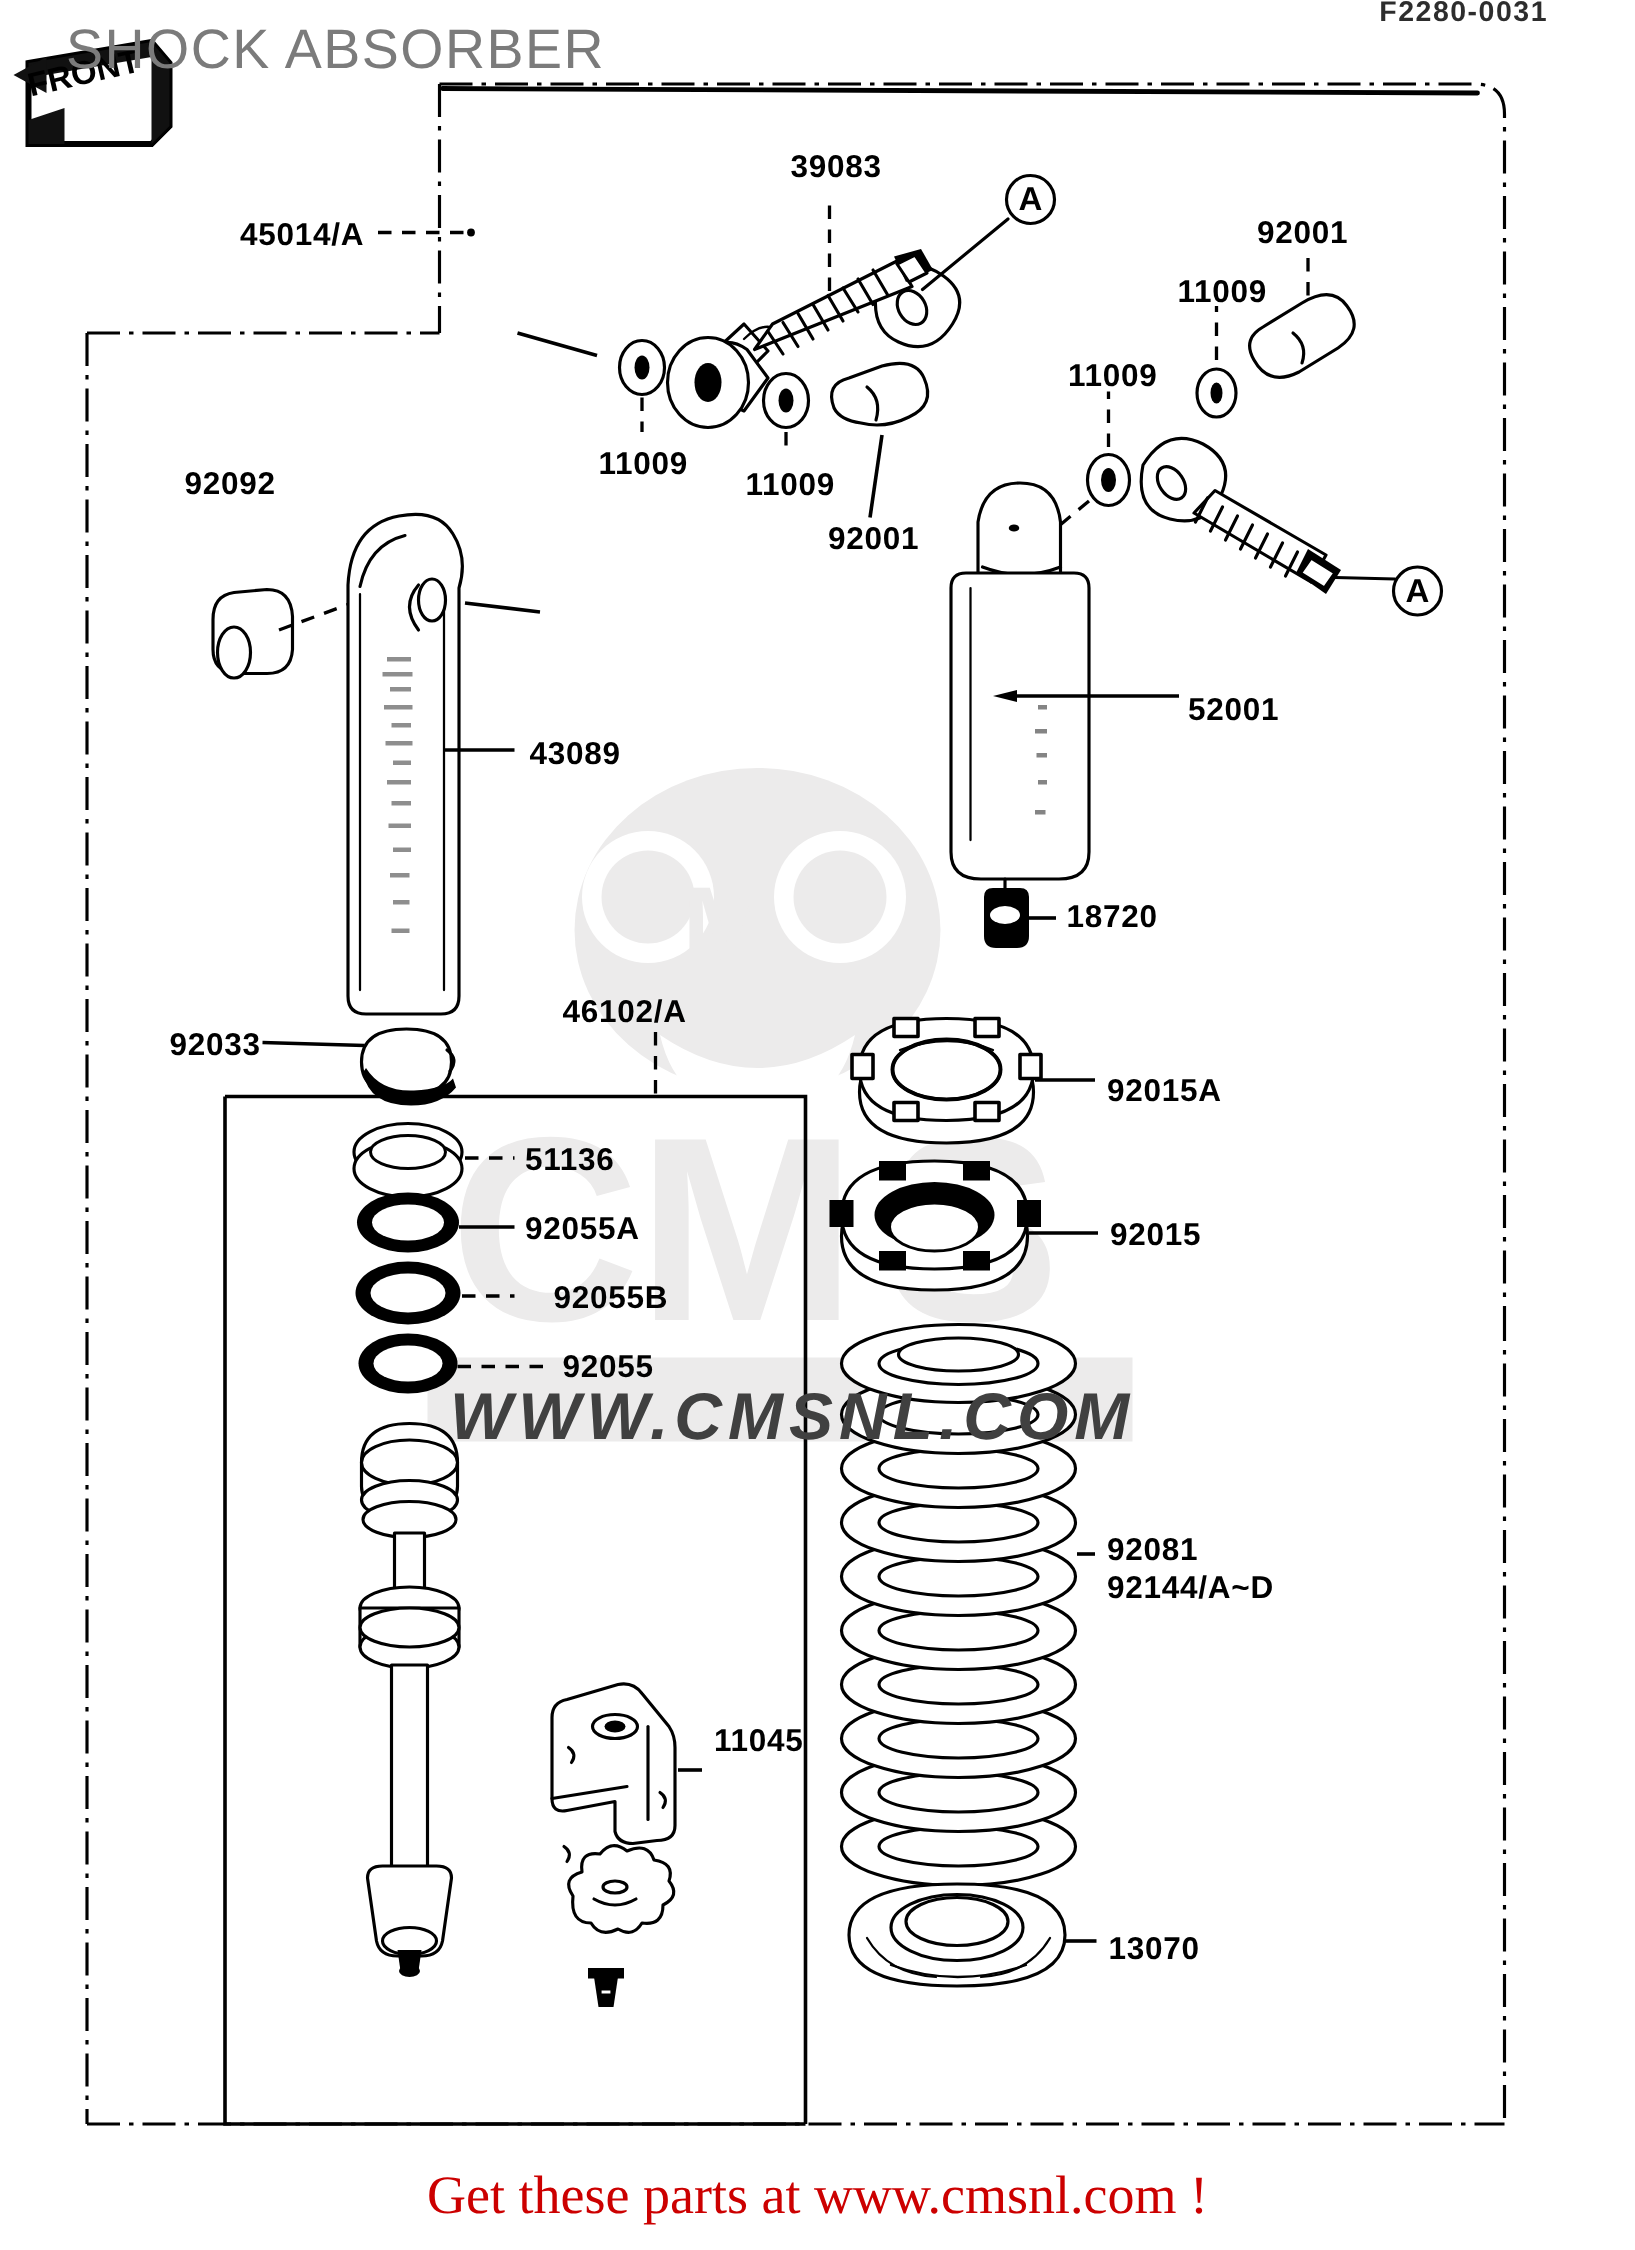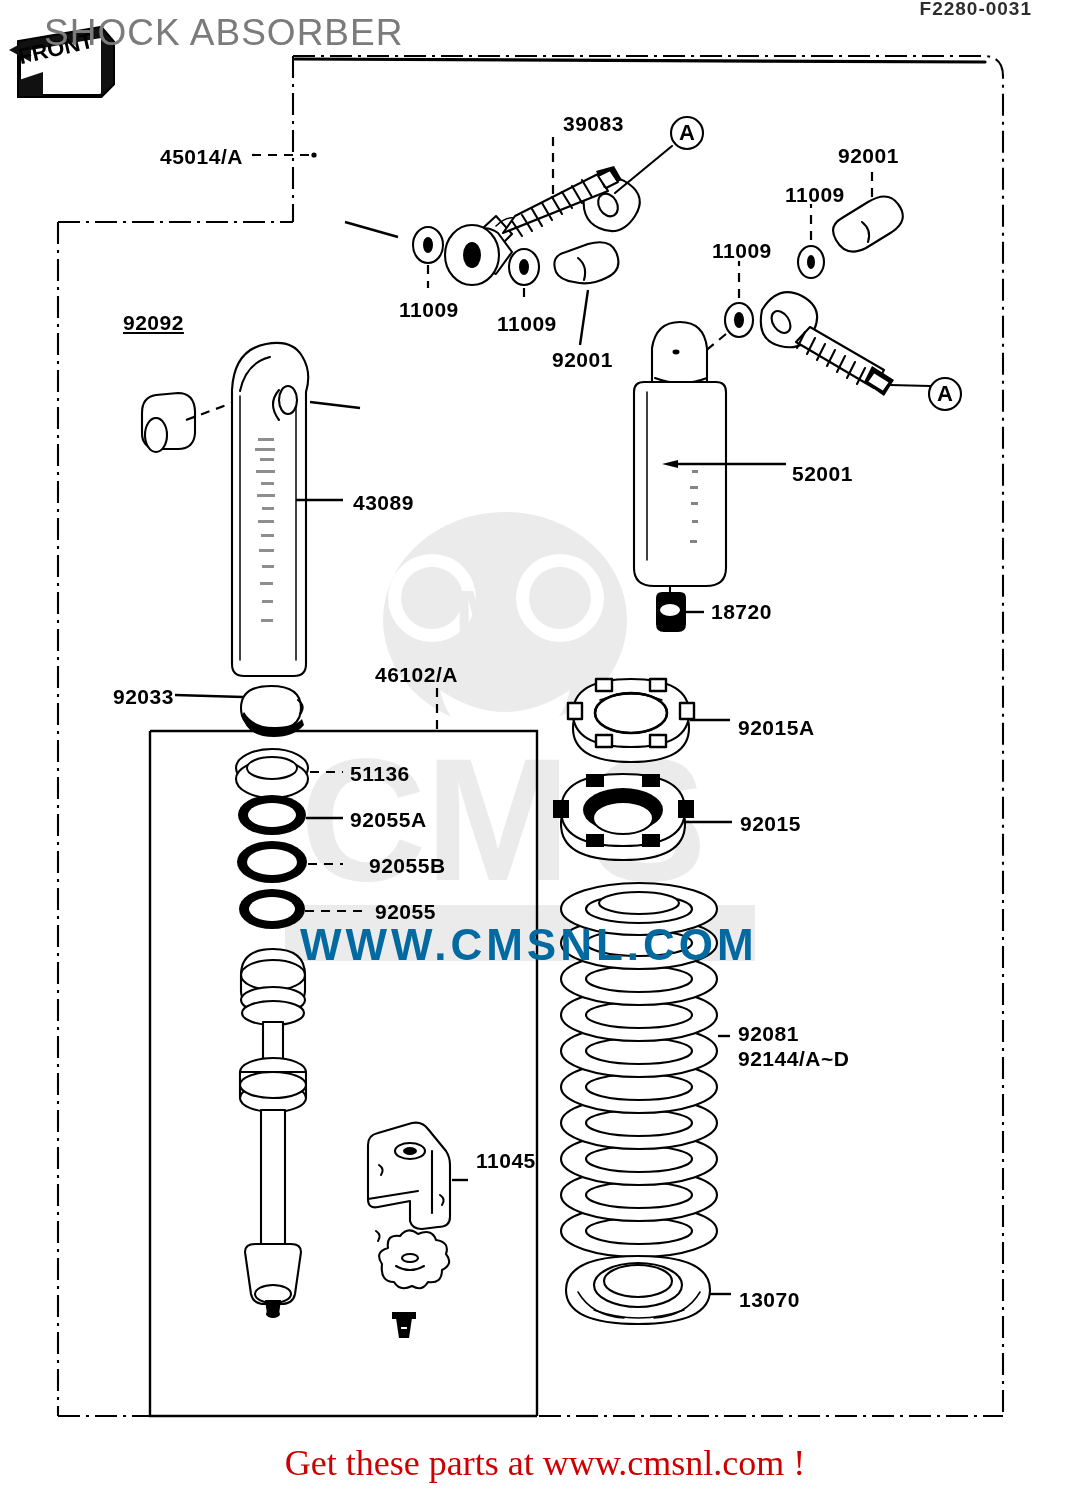--- a/index.html
+++ b/index.html
@@ -43,21 +43,21 @@
     transform:rotate(-13deg);letter-spacing:0px;white-space:pre;
   }
   #footer{
     position:absolute;left:0;right:0;top:1442px;text-align:center;
     font-family:"Liberation Serif", serif;
     font-size:36px;color:#cc0000;white-space:pre;
   }
   .wm-text{
     position:absolute;
     font-family:"Liberation Sans", sans-serif;
-    font-weight:bold;color:#0369a1;user-select:none;
+    font-weight:bold;color:#404040;user-select:none;font-style:italic;
   }
   #wm-url{left:300px;top:920px;font-size:44px;letter-spacing:4px;}
 </style>
 </head>
 <body>
 
 <div id="stage">
 
   <svg id="sheet" viewBox="0 0 1090 1500">
     <defs>
@@ -457,28 +457,28 @@
     <div class="ftext">FRONT</div>
   </div>
 
   <div id="page-title">SHOCK ABSORBER</div>
   <div id="topcode">F2280-0031</div>
 
   <div class="wm-text" id="wm-url">WWW.CMSNL.COM</div>
 
   <div id="labels-layer">
       <div class="lbl" style="left: 160px; top: 145px;">45014/A</div>
-      <div class="lbl" style="left: 527px; top: 112px; margin-left: 36px;">39083</div>
+      <div class="lbl" style="left: 527px; top: 100px;">39083</div>
       <div class="lbl" style="left: 838px; top: 144px;">92001</div>
       <div class="lbl" style="left: 785px; top: 183px;">11009</div>
       <div class="lbl" style="left: 712px; top: 239px;">11009</div>
       <div class="lbl" style="left: 399px; top: 298px;">11009</div>
       <div class="lbl" style="left: 497px; top: 312px;">11009</div>
       <div class="lbl" style="left: 552px; top: 348px;">92001</div>
-      <div class="lbl" style="left: 123px; top: 311px; text-decoration: underline;">92092</div>
+      <div class="lbl" style="left: 123px; top: 311px;">92092</div>
       <div class="lbl" style="left: 353px; top: 491px;">43089</div>
       <div class="lbl" style="left: 792px; top: 462px;">52001</div>
       <div class="lbl" style="left: 711px; top: 600px;">18720</div>
       <div class="lbl" style="left: 375px; top: 663px;">46102/A</div>
       <div class="lbl" style="left: 113px; top: 685px;">92033</div>
       <div class="lbl" style="left: 738px; top: 716px;">92015A</div>
       <div class="lbl" style="left: 350px; top: 762px;">51136</div>
       <div class="lbl" style="left: 350px; top: 808px;">92055A</div>
       <div class="lbl" style="left: 740px; top: 812px; text-align: right;">92015</div>
       <div class="lbl" style="left: 369px; top: 854px;">92055B</div>

